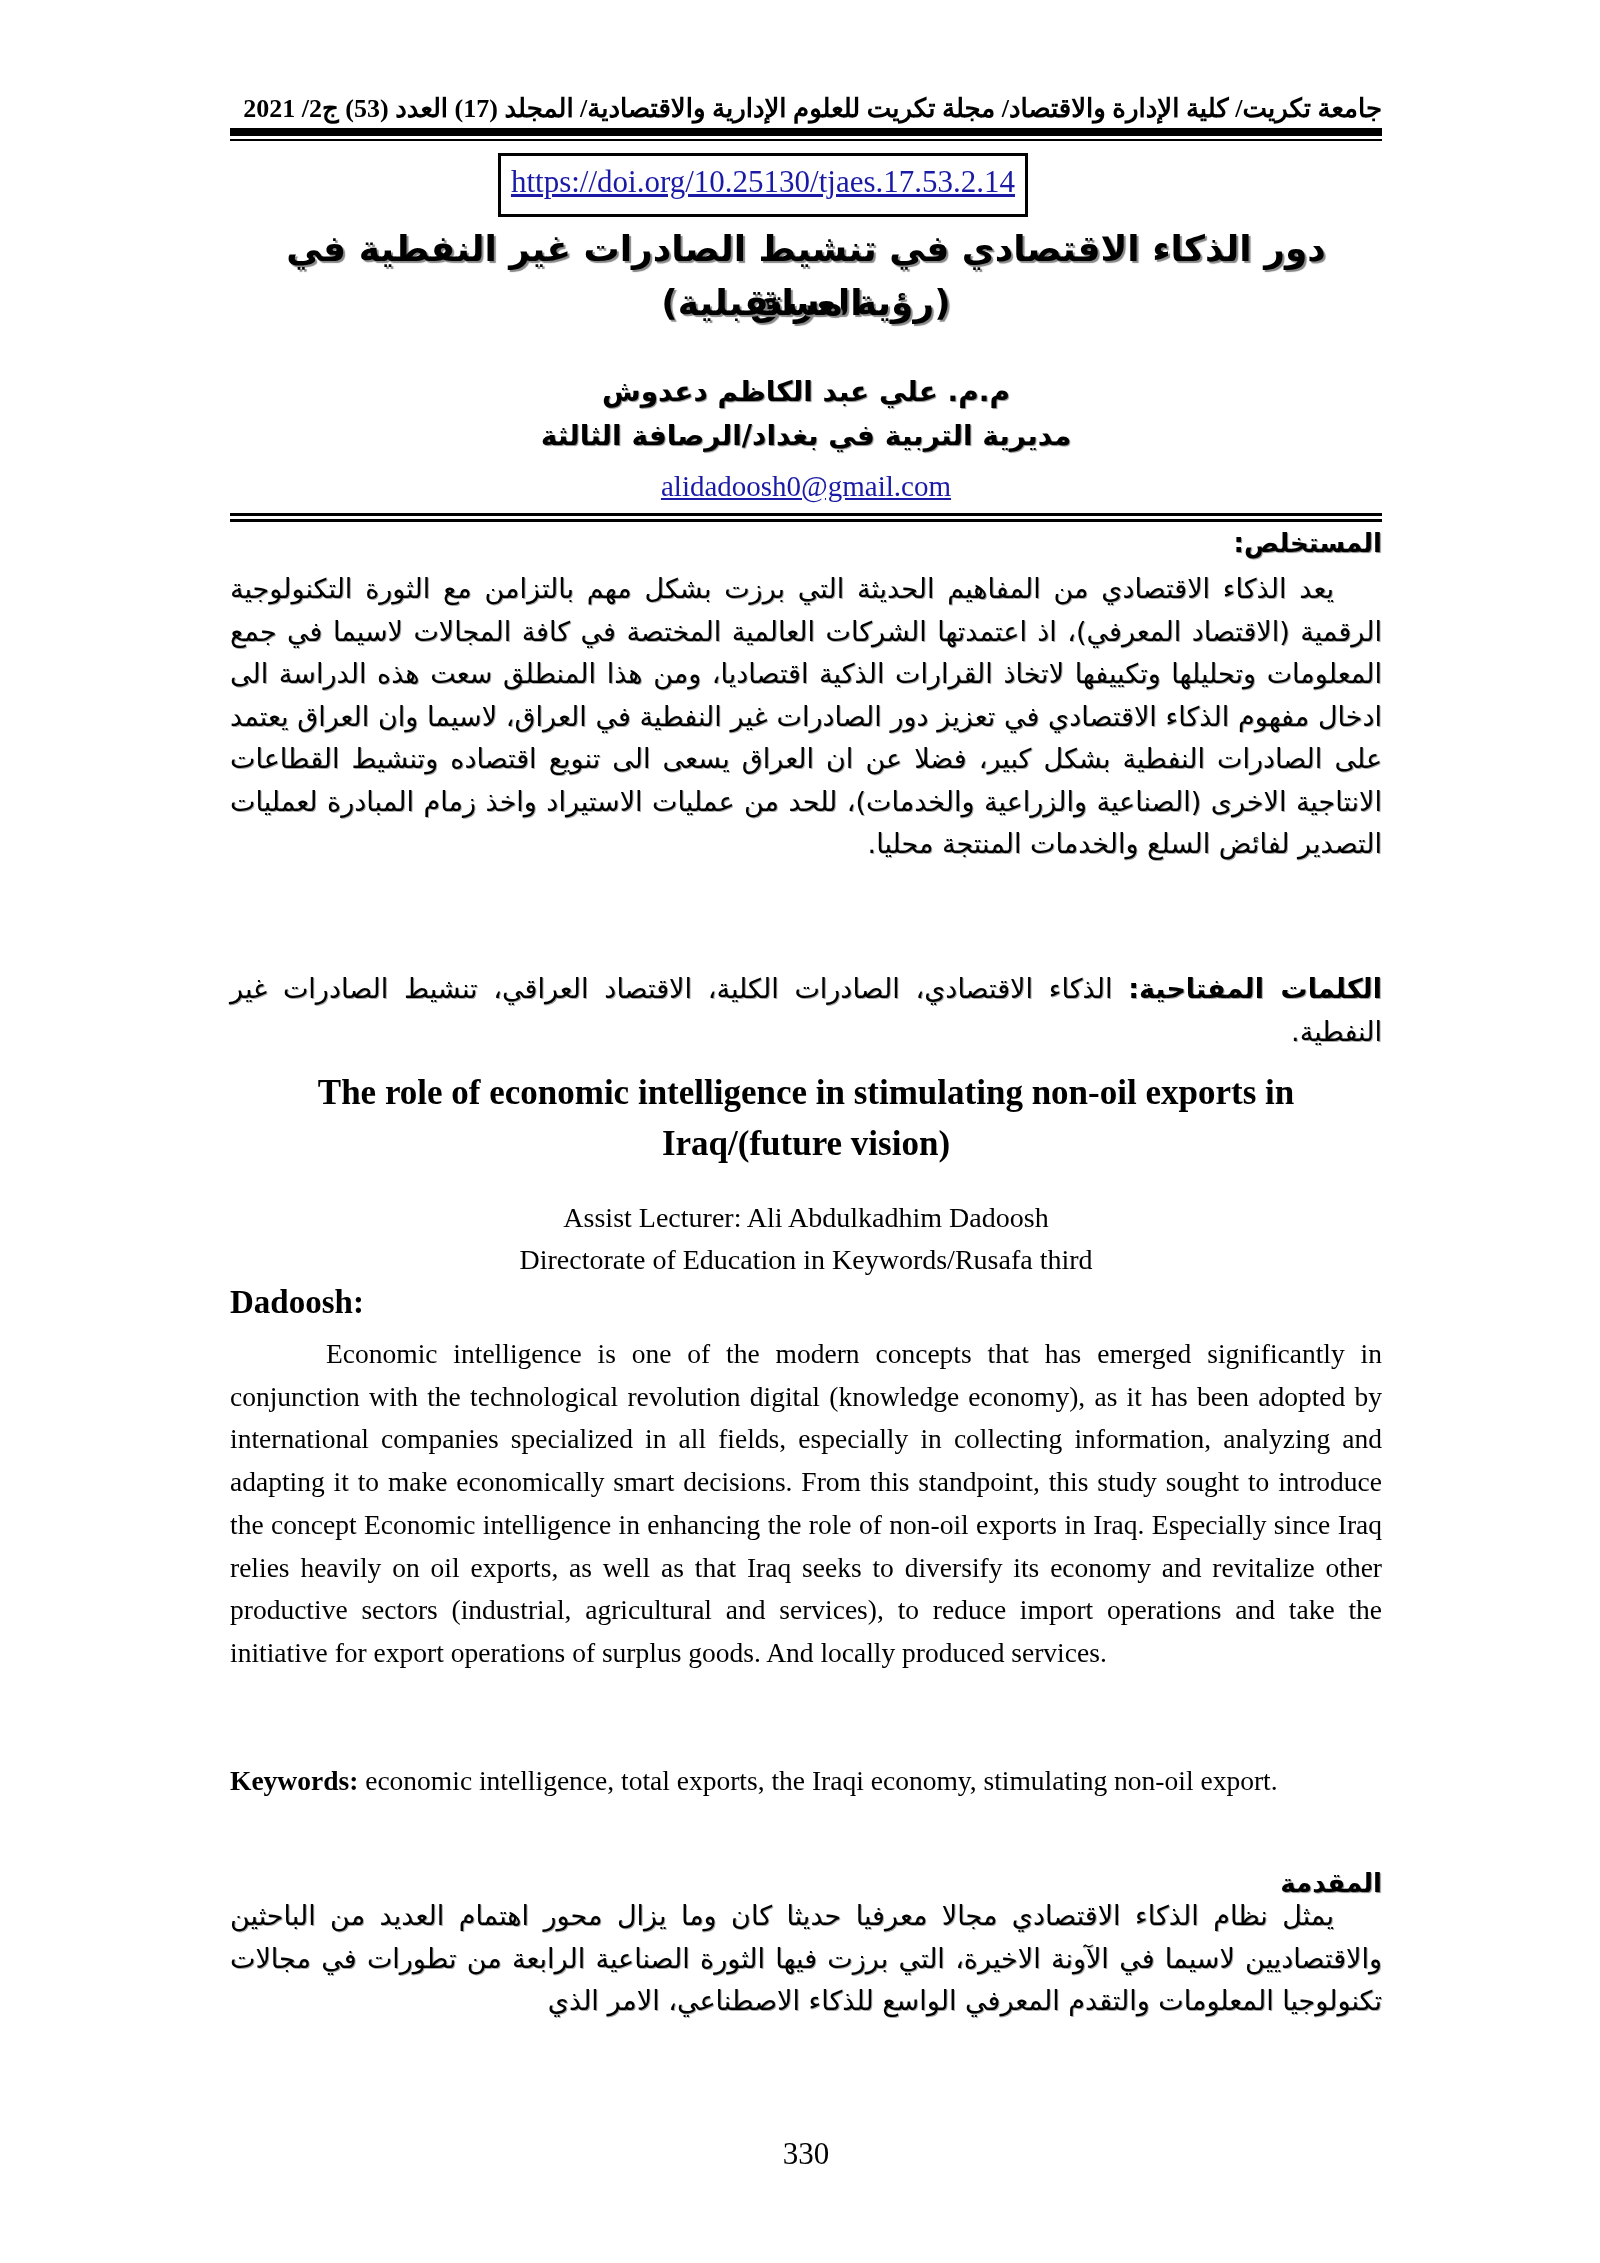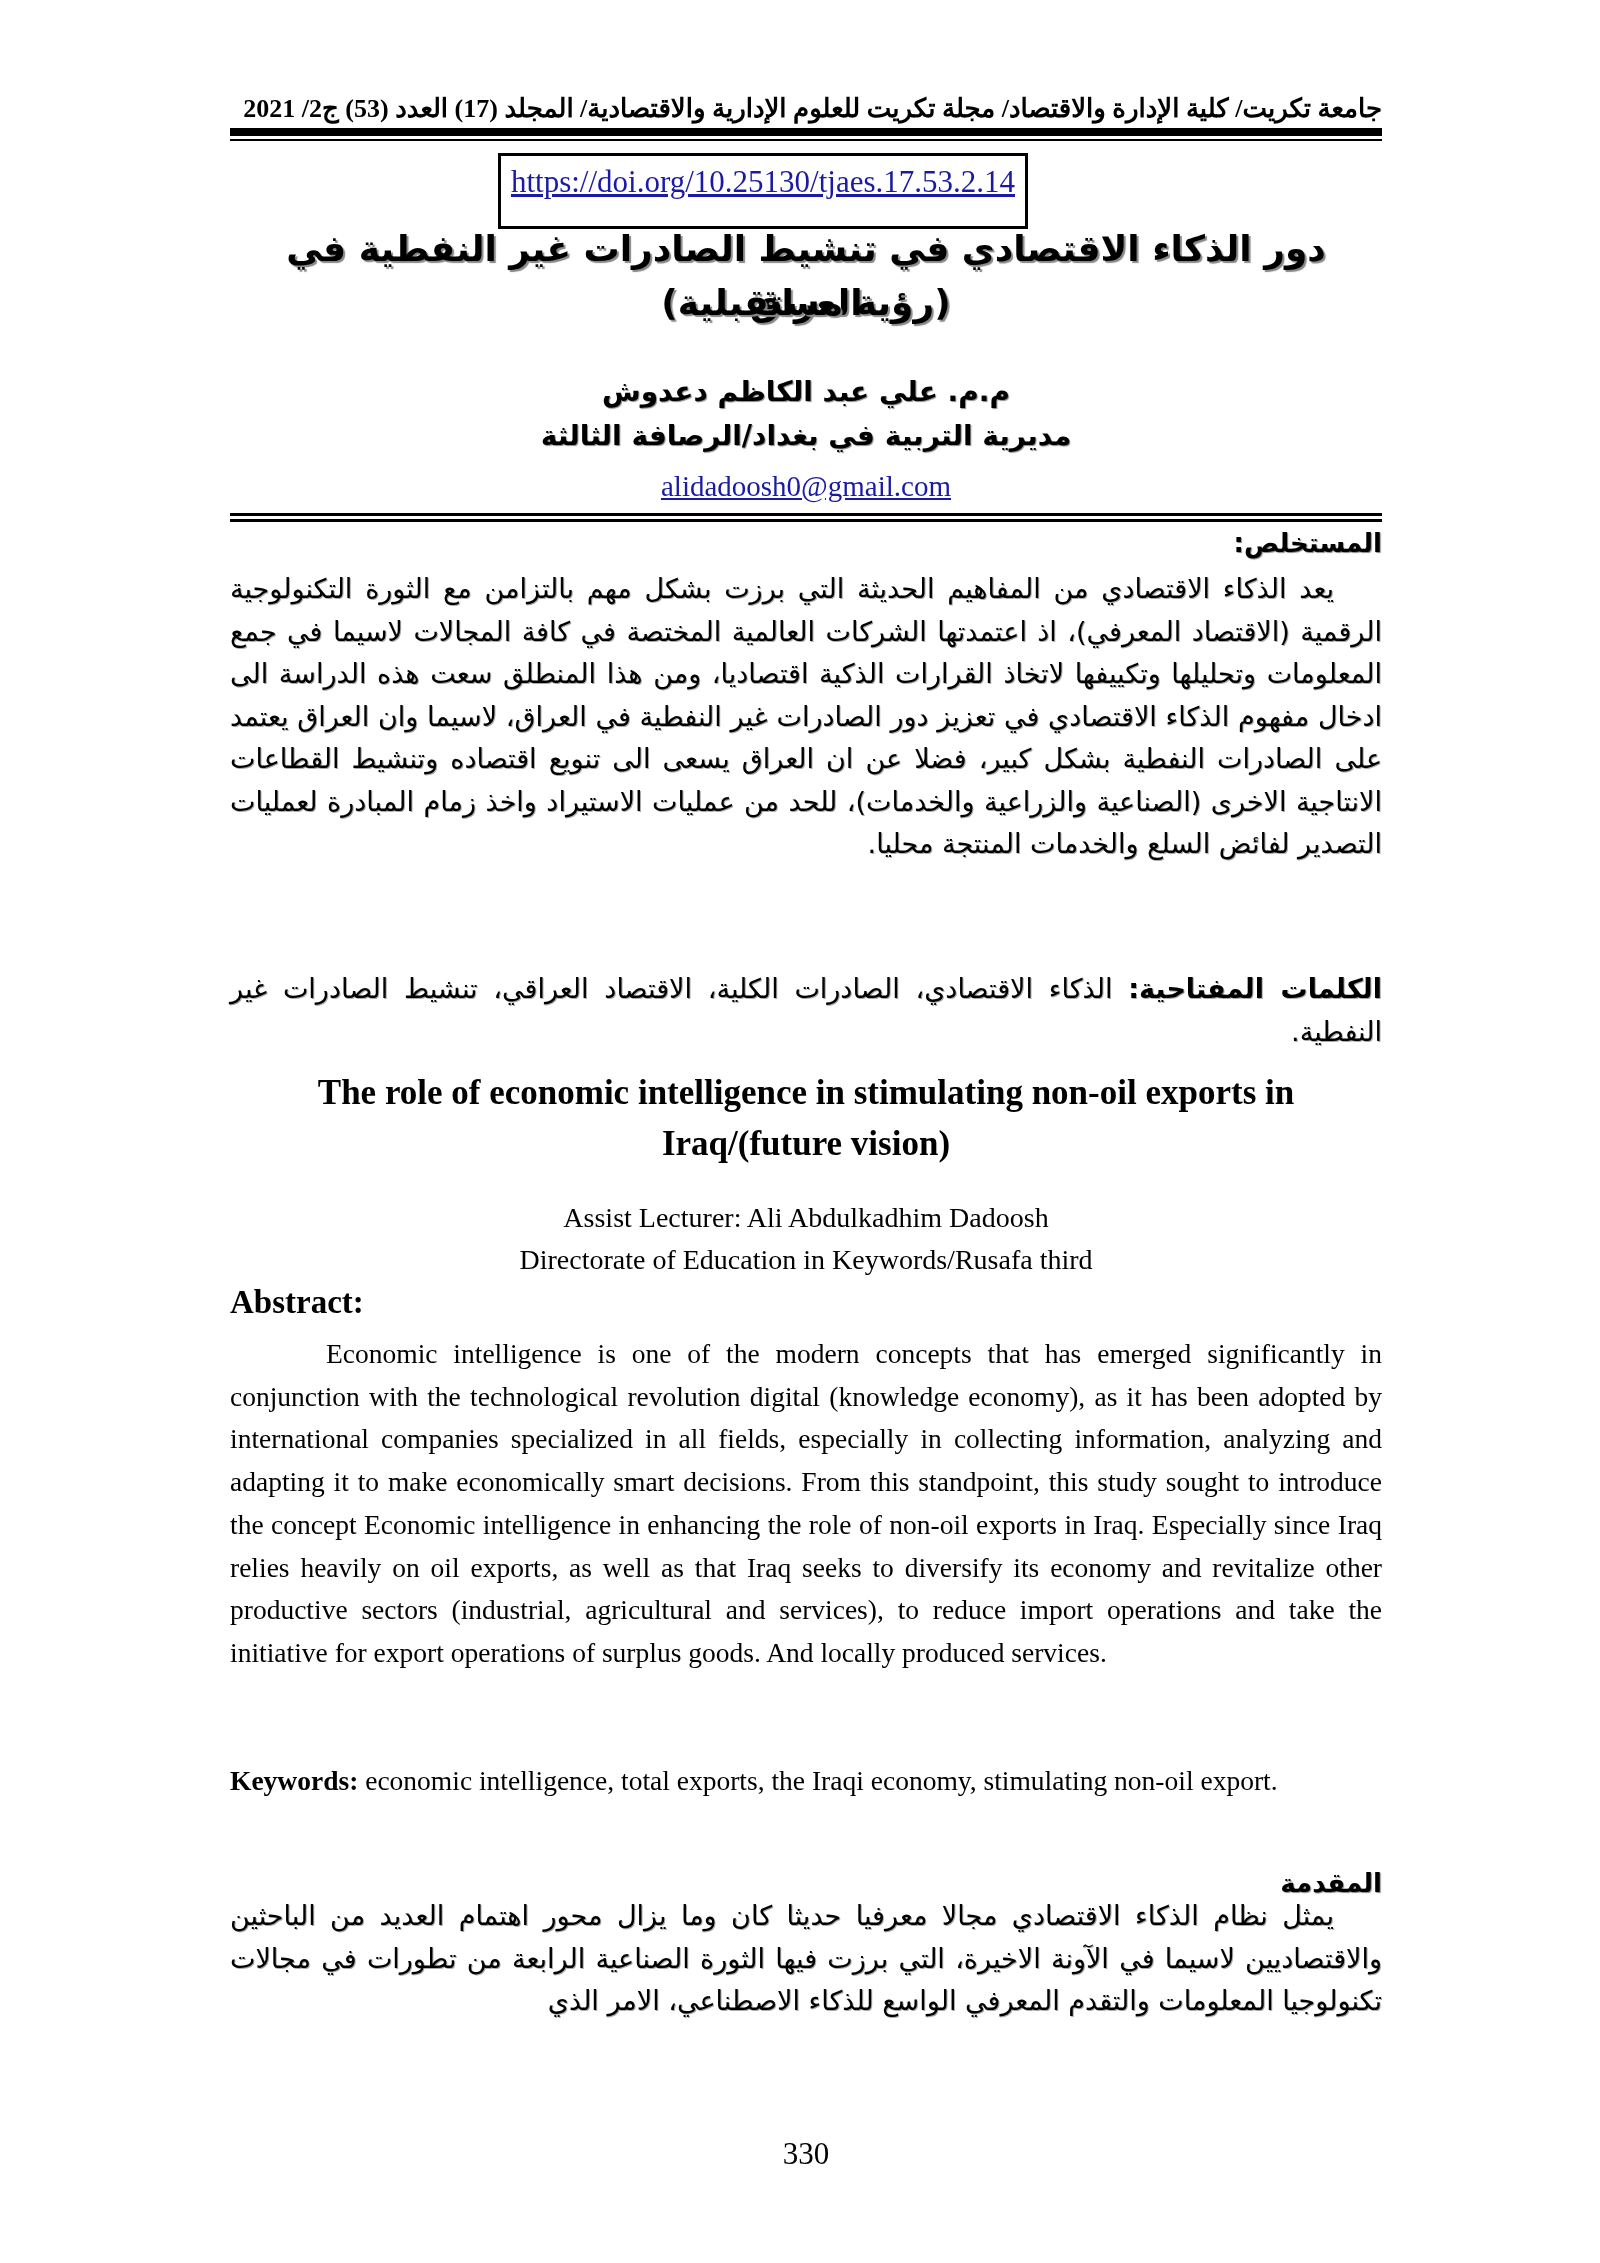--- a/index.html
+++ b/index.html
@@ -6,21 +6,21 @@
     body { width: 1600px; height: 2263px; position: relative; overflow: hidden; color: #000; }
     .page { position: absolute; left: 230px; top: 0; width: 1152px; }
 
     
     .running-header { position: absolute; top: 92px; left: 0; width: 1152px; text-align: right; direction: rtl;
       font-family: "Liberation Serif", serif; font-weight: bold; font-size: 26px; line-height: 34px; white-space: nowrap; }
     .header-rule-thick { position: absolute; top: 128px; left: 0; width: 1152px; height: 8px; background: #000; }
     .header-rule-thin { position: absolute; top: 139px; left: 0; width: 1152px; height: 2px; background: #000; }
 
     
-    .doi-box { position: absolute; top: 153px; left: 268px; width: 530px; height: 76px; border: 3px solid #000;
+    .doi-box { position: absolute; top: 153px; left: 268px; width: 530px; height: 64px; border: 3px solid #000;
       box-sizing: border-box; text-align: center; }
     .doi-link { display: inline-block; margin-top: 8px; font-family: "Liberation Serif", serif; font-size: 31px;
       color: #1a1aa6; text-decoration: underline; }
 
     .ar-title { position: absolute; left: 0; width: 1152px; text-align: center; direction: rtl;
       font-family: "DejaVu Sans", sans-serif; font-weight: bold; font-size: 36px; line-height: 54px;
       text-shadow: 2px 2px 1px #888; }
     .ar-author { position: absolute; left: 0; width: 1152px; text-align: center; direction: rtl;
       font-family: "DejaVu Sans", sans-serif; font-weight: bold; font-size: 28px; line-height: 44px;
       text-shadow: 1px 1px 1px #888; }
@@ -82,21 +82,21 @@
   <div class="ar-para" style="top:968px;"><span class="ar-kw-label">الكلمات المفتاحية:</span><span> الذكاء الاقتصادي، الصادرات الكلية، الاقتصاد العراقي، تنشيط الصادرات غير النفطية.</span></div>
 
   <div class="en-title">
     <div>The role of economic intelligence in stimulating non-oil exports in</div>
     <div>Iraq/(future vision)</div>
   </div>
 
   <div class="en-author" style="top:1197px;">Assist Lecturer: Ali Abdulkadhim Dadoosh</div>
   <div class="en-author" style="top:1239px;">Directorate of Education in Keywords/Rusafa third</div>
 
-  <div class="en-heading">Abstract:</div>
+  <div class="en-heading">Dadoosh:</div>
 
   <div class="en-para" style="top:1333px;"><span class="indent"></span><span>Economic intelligence is one of the modern concepts that has emerged significantly in conjunction with the technological revolution digital (knowledge economy), as it has been adopted by international companies specialized in all fields, especially in collecting information, analyzing and adapting it to make economically smart decisions. From this standpoint, this study sought to introduce the concept Economic intelligence in enhancing the role of non-oil exports in Iraq. Especially since Iraq relies heavily on oil exports, as well as that Iraq seeks to diversify its economy and revitalize other productive sectors (industrial, agricultural and services), to reduce import operations and take the initiative for export operations of surplus goods. And locally produced services.</span></div>
 
   <div class="en-para" style="top:1760px;"><span class="en-kw-label">Keywords:</span><span> economic intelligence, total exports, the Iraqi economy, stimulating non-oil export.</span></div>
 
   <div class="ar-heading" style="top:1852px;margin-top:16px;">المقدمة</div>
 
   <div class="ar-para" style="top:1895px;"><span class="indent"></span><span>يمثل نظام الذكاء الاقتصادي مجالا معرفيا حديثا كان وما يزال محور اهتمام العديد من الباحثين والاقتصاديين لاسيما في الآونة الاخيرة، التي برزت فيها الثورة الصناعية الرابعة من تطورات في مجالات تكنولوجيا المعلومات والتقدم المعرفي الواسع للذكاء الاصطناعي، الامر الذي</span></div>
 
   <div class="page-number">330</div>

